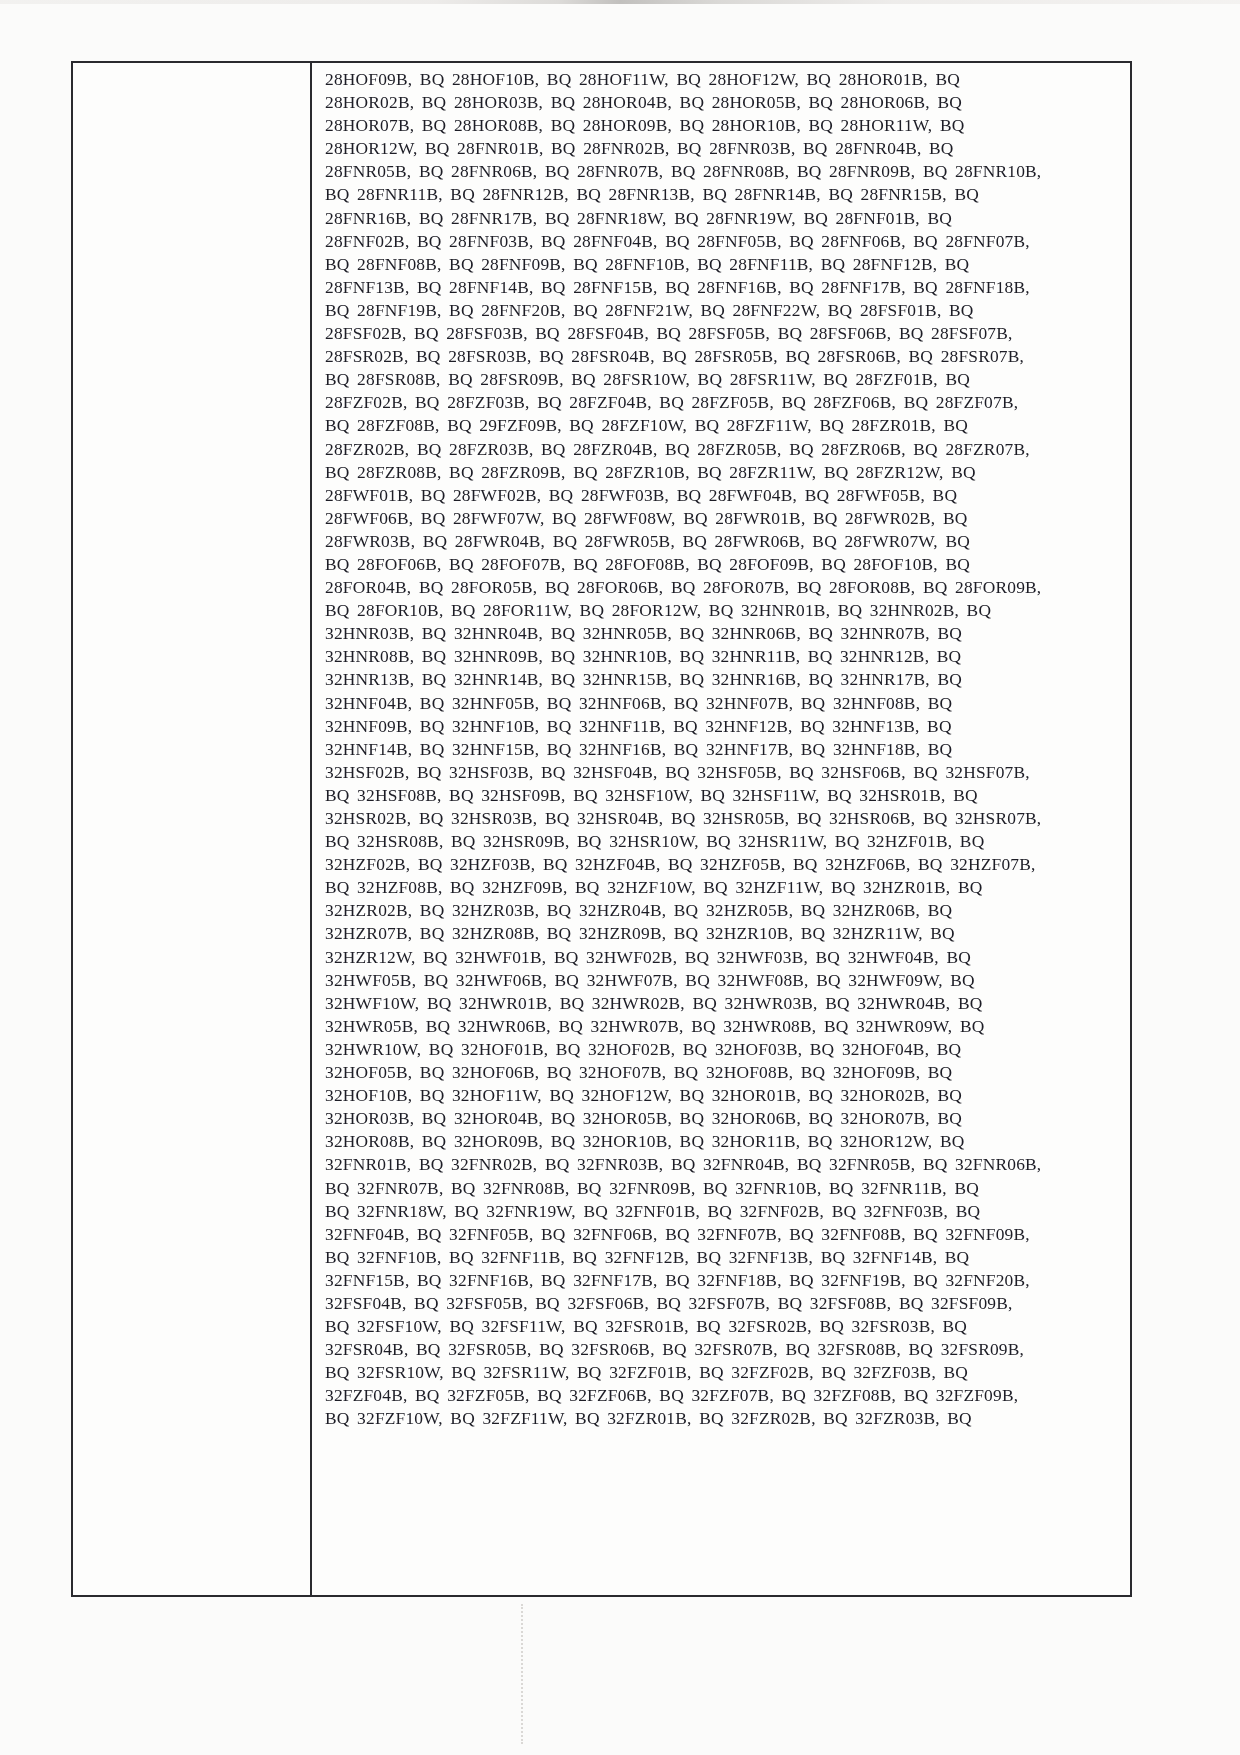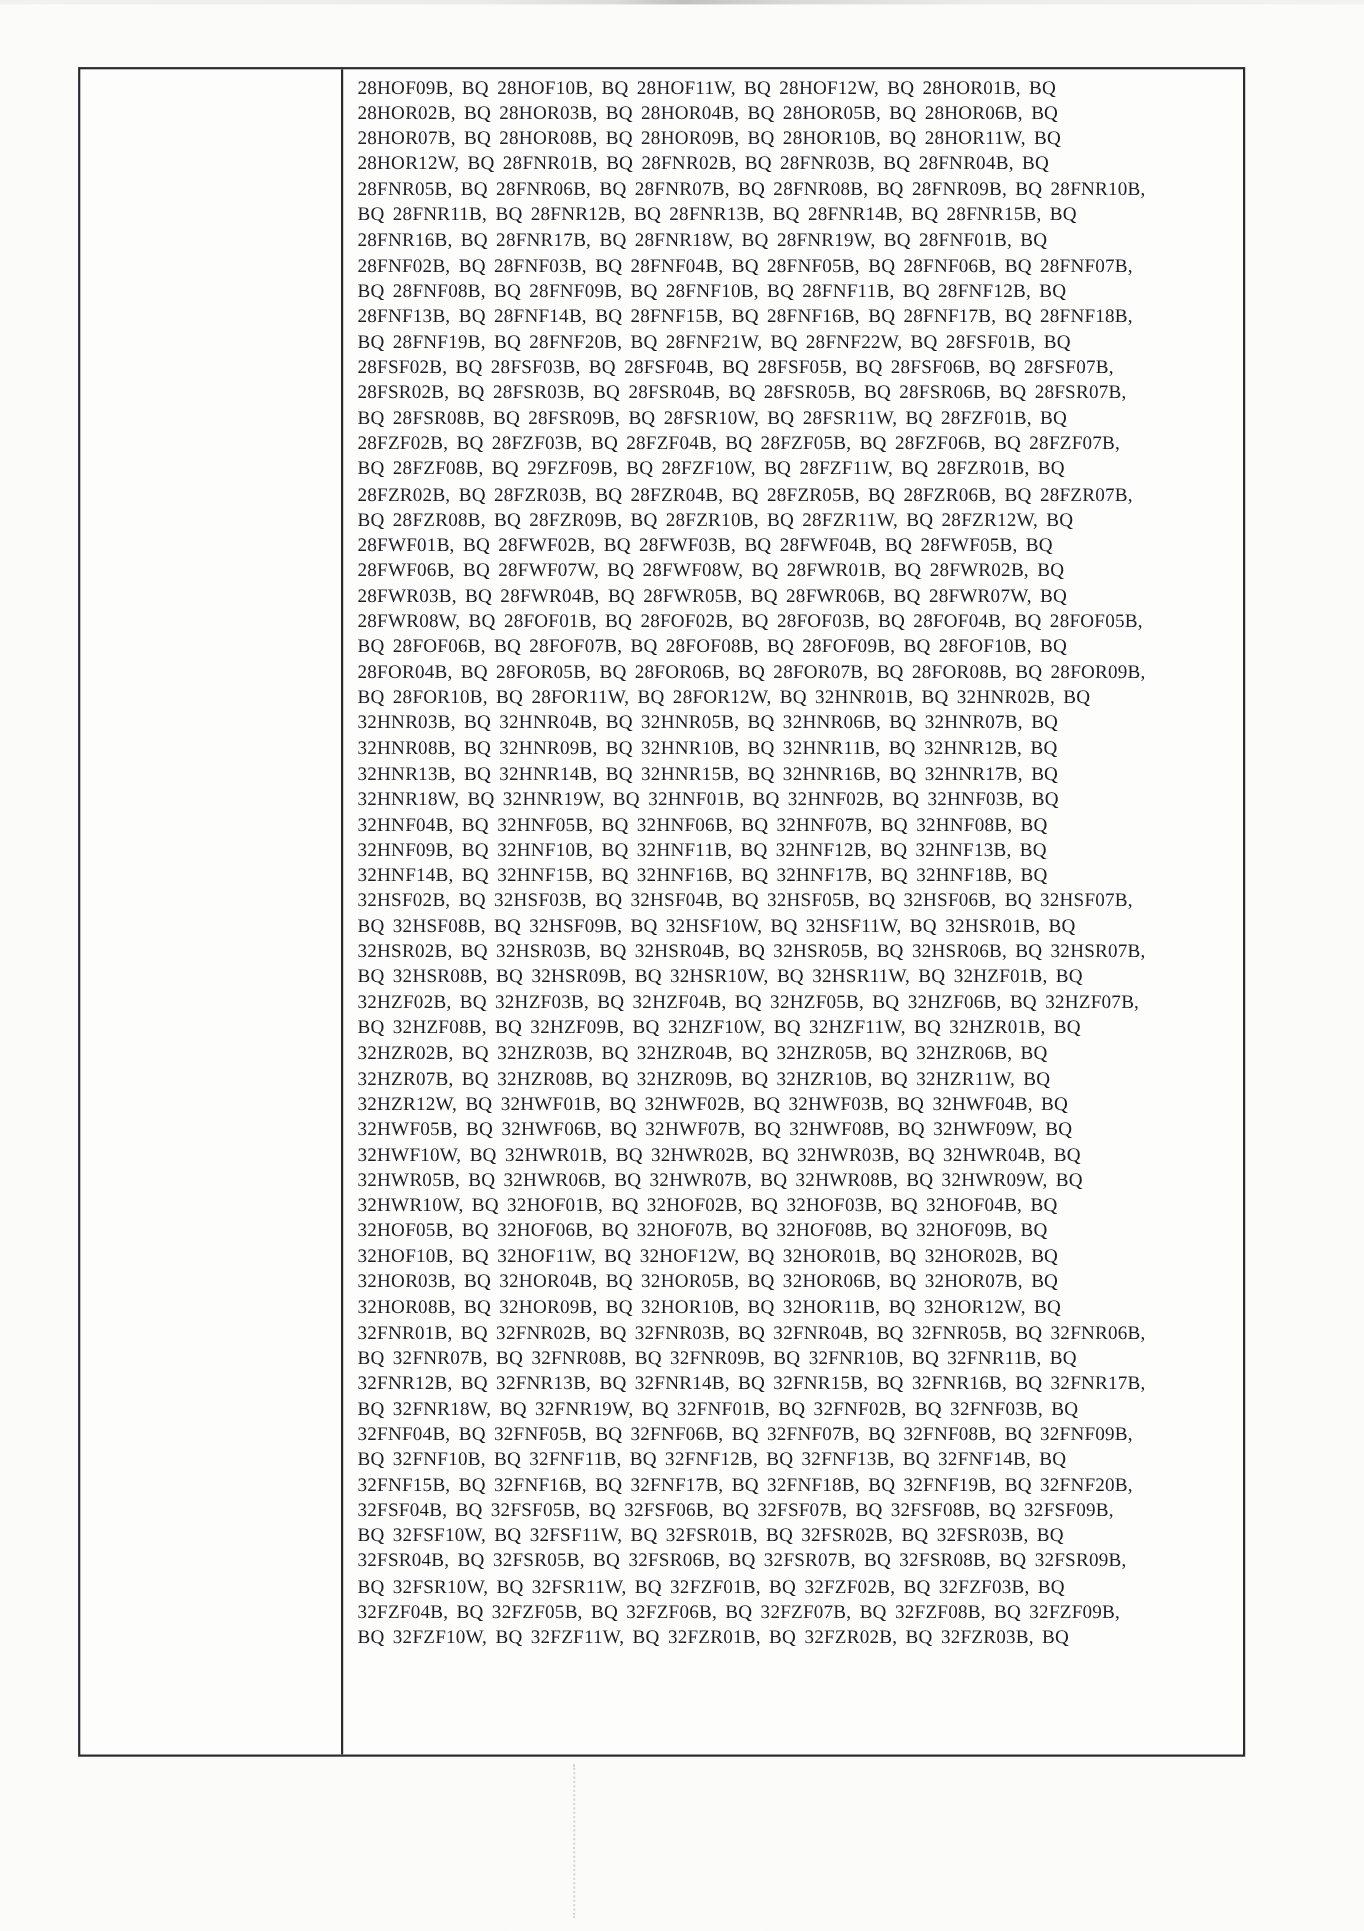--- a/index.html
+++ b/index.html
@@ -91,28 +91,26 @@
           <div class="code-line">28FSF02B, BQ 28FSF03B, BQ 28FSF04B, BQ 28FSF05B, BQ 28FSF06B, BQ 28FSF07B,</div>
           <div class="code-line">28FSR02B, BQ 28FSR03B, BQ 28FSR04B, BQ 28FSR05B, BQ 28FSR06B, BQ 28FSR07B,</div>
           <div class="code-line">BQ 28FSR08B, BQ 28FSR09B, BQ 28FSR10W, BQ 28FSR11W, BQ 28FZF01B, BQ</div>
           <div class="code-line">28FZF02B, BQ 28FZF03B, BQ 28FZF04B, BQ 28FZF05B, BQ 28FZF06B, BQ 28FZF07B,</div>
           <div class="code-line">BQ 28FZF08B, BQ 29FZF09B, BQ 28FZF10W, BQ 28FZF11W, BQ 28FZR01B, BQ</div>
           <div class="code-line">28FZR02B, BQ 28FZR03B, BQ 28FZR04B, BQ 28FZR05B, BQ 28FZR06B, BQ 28FZR07B,</div>
           <div class="code-line">BQ 28FZR08B, BQ 28FZR09B, BQ 28FZR10B, BQ 28FZR11W, BQ 28FZR12W, BQ</div>
           <div class="code-line">28FWF01B, BQ 28FWF02B, BQ 28FWF03B, BQ 28FWF04B, BQ 28FWF05B, BQ</div>
           <div class="code-line">28FWF06B, BQ 28FWF07W, BQ 28FWF08W, BQ 28FWR01B, BQ 28FWR02B, BQ</div>
           <div class="code-line">28FWR03B, BQ 28FWR04B, BQ 28FWR05B, BQ 28FWR06B, BQ 28FWR07W, BQ</div>
-          <div class="code-line">28FWR08W, BQ 28FOF01B, BQ 28FOF02B, BQ 28FOF03B, BQ 28FOF04B, BQ 28FOF05B,</div>
           <div class="code-line">BQ 28FOF06B, BQ 28FOF07B, BQ 28FOF08B, BQ 28FOF09B, BQ 28FOF10B, BQ</div>
           <div class="code-line">28FOR04B, BQ 28FOR05B, BQ 28FOR06B, BQ 28FOR07B, BQ 28FOR08B, BQ 28FOR09B,</div>
           <div class="code-line">BQ 28FOR10B, BQ 28FOR11W, BQ 28FOR12W, BQ 32HNR01B, BQ 32HNR02B, BQ</div>
           <div class="code-line">32HNR03B, BQ 32HNR04B, BQ 32HNR05B, BQ 32HNR06B, BQ 32HNR07B, BQ</div>
           <div class="code-line">32HNR08B, BQ 32HNR09B, BQ 32HNR10B, BQ 32HNR11B, BQ 32HNR12B, BQ</div>
           <div class="code-line">32HNR13B, BQ 32HNR14B, BQ 32HNR15B, BQ 32HNR16B, BQ 32HNR17B, BQ</div>
-          <div class="code-line">32HNR18W, BQ 32HNR19W, BQ 32HNF01B, BQ 32HNF02B, BQ 32HNF03B, BQ</div>
           <div class="code-line">32HNF04B, BQ 32HNF05B, BQ 32HNF06B, BQ 32HNF07B, BQ 32HNF08B, BQ</div>
           <div class="code-line">32HNF09B, BQ 32HNF10B, BQ 32HNF11B, BQ 32HNF12B, BQ 32HNF13B, BQ</div>
           <div class="code-line">32HNF14B, BQ 32HNF15B, BQ 32HNF16B, BQ 32HNF17B, BQ 32HNF18B, BQ</div>
           <div class="code-line">32HSF02B, BQ 32HSF03B, BQ 32HSF04B, BQ 32HSF05B, BQ 32HSF06B, BQ 32HSF07B,</div>
           <div class="code-line">BQ 32HSF08B, BQ 32HSF09B, BQ 32HSF10W, BQ 32HSF11W, BQ 32HSR01B, BQ</div>
           <div class="code-line">32HSR02B, BQ 32HSR03B, BQ 32HSR04B, BQ 32HSR05B, BQ 32HSR06B, BQ 32HSR07B,</div>
           <div class="code-line">BQ 32HSR08B, BQ 32HSR09B, BQ 32HSR10W, BQ 32HSR11W, BQ 32HZF01B, BQ</div>
           <div class="code-line">32HZF02B, BQ 32HZF03B, BQ 32HZF04B, BQ 32HZF05B, BQ 32HZF06B, BQ 32HZF07B,</div>
           <div class="code-line">BQ 32HZF08B, BQ 32HZF09B, BQ 32HZF10W, BQ 32HZF11W, BQ 32HZR01B, BQ</div>
           <div class="code-line">32HZR02B, BQ 32HZR03B, BQ 32HZR04B, BQ 32HZR05B, BQ 32HZR06B, BQ</div>
@@ -121,21 +119,20 @@
           <div class="code-line">32HWF05B, BQ 32HWF06B, BQ 32HWF07B, BQ 32HWF08B, BQ 32HWF09W, BQ</div>
           <div class="code-line">32HWF10W, BQ 32HWR01B, BQ 32HWR02B, BQ 32HWR03B, BQ 32HWR04B, BQ</div>
           <div class="code-line">32HWR05B, BQ 32HWR06B, BQ 32HWR07B, BQ 32HWR08B, BQ 32HWR09W, BQ</div>
           <div class="code-line">32HWR10W, BQ 32HOF01B, BQ 32HOF02B, BQ 32HOF03B, BQ 32HOF04B, BQ</div>
           <div class="code-line">32HOF05B, BQ 32HOF06B, BQ 32HOF07B, BQ 32HOF08B, BQ 32HOF09B, BQ</div>
           <div class="code-line">32HOF10B, BQ 32HOF11W, BQ 32HOF12W, BQ 32HOR01B, BQ 32HOR02B, BQ</div>
           <div class="code-line">32HOR03B, BQ 32HOR04B, BQ 32HOR05B, BQ 32HOR06B, BQ 32HOR07B, BQ</div>
           <div class="code-line">32HOR08B, BQ 32HOR09B, BQ 32HOR10B, BQ 32HOR11B, BQ 32HOR12W, BQ</div>
           <div class="code-line">32FNR01B, BQ 32FNR02B, BQ 32FNR03B, BQ 32FNR04B, BQ 32FNR05B, BQ 32FNR06B,</div>
           <div class="code-line">BQ 32FNR07B, BQ 32FNR08B, BQ 32FNR09B, BQ 32FNR10B, BQ 32FNR11B, BQ</div>
-          <div class="code-line">32FNR12B, BQ 32FNR13B, BQ 32FNR14B, BQ 32FNR15B, BQ 32FNR16B, BQ 32FNR17B,</div>
           <div class="code-line">BQ 32FNR18W, BQ 32FNR19W, BQ 32FNF01B, BQ 32FNF02B, BQ 32FNF03B, BQ</div>
           <div class="code-line">32FNF04B, BQ 32FNF05B, BQ 32FNF06B, BQ 32FNF07B, BQ 32FNF08B, BQ 32FNF09B,</div>
           <div class="code-line">BQ 32FNF10B, BQ 32FNF11B, BQ 32FNF12B, BQ 32FNF13B, BQ 32FNF14B, BQ</div>
           <div class="code-line">32FNF15B, BQ 32FNF16B, BQ 32FNF17B, BQ 32FNF18B, BQ 32FNF19B, BQ 32FNF20B,</div>
           <div class="code-line">32FSF04B, BQ 32FSF05B, BQ 32FSF06B, BQ 32FSF07B, BQ 32FSF08B, BQ 32FSF09B,</div>
           <div class="code-line">BQ 32FSF10W, BQ 32FSF11W, BQ 32FSR01B, BQ 32FSR02B, BQ 32FSR03B, BQ</div>
           <div class="code-line">32FSR04B, BQ 32FSR05B, BQ 32FSR06B, BQ 32FSR07B, BQ 32FSR08B, BQ 32FSR09B,</div>
           <div class="code-line">BQ 32FSR10W, BQ 32FSR11W, BQ 32FZF01B, BQ 32FZF02B, BQ 32FZF03B, BQ</div>
           <div class="code-line">32FZF04B, BQ 32FZF05B, BQ 32FZF06B, BQ 32FZF07B, BQ 32FZF08B, BQ 32FZF09B,</div>
           <div class="code-line">BQ 32FZF10W, BQ 32FZF11W, BQ 32FZR01B, BQ 32FZR02B, BQ 32FZR03B, BQ</div>

